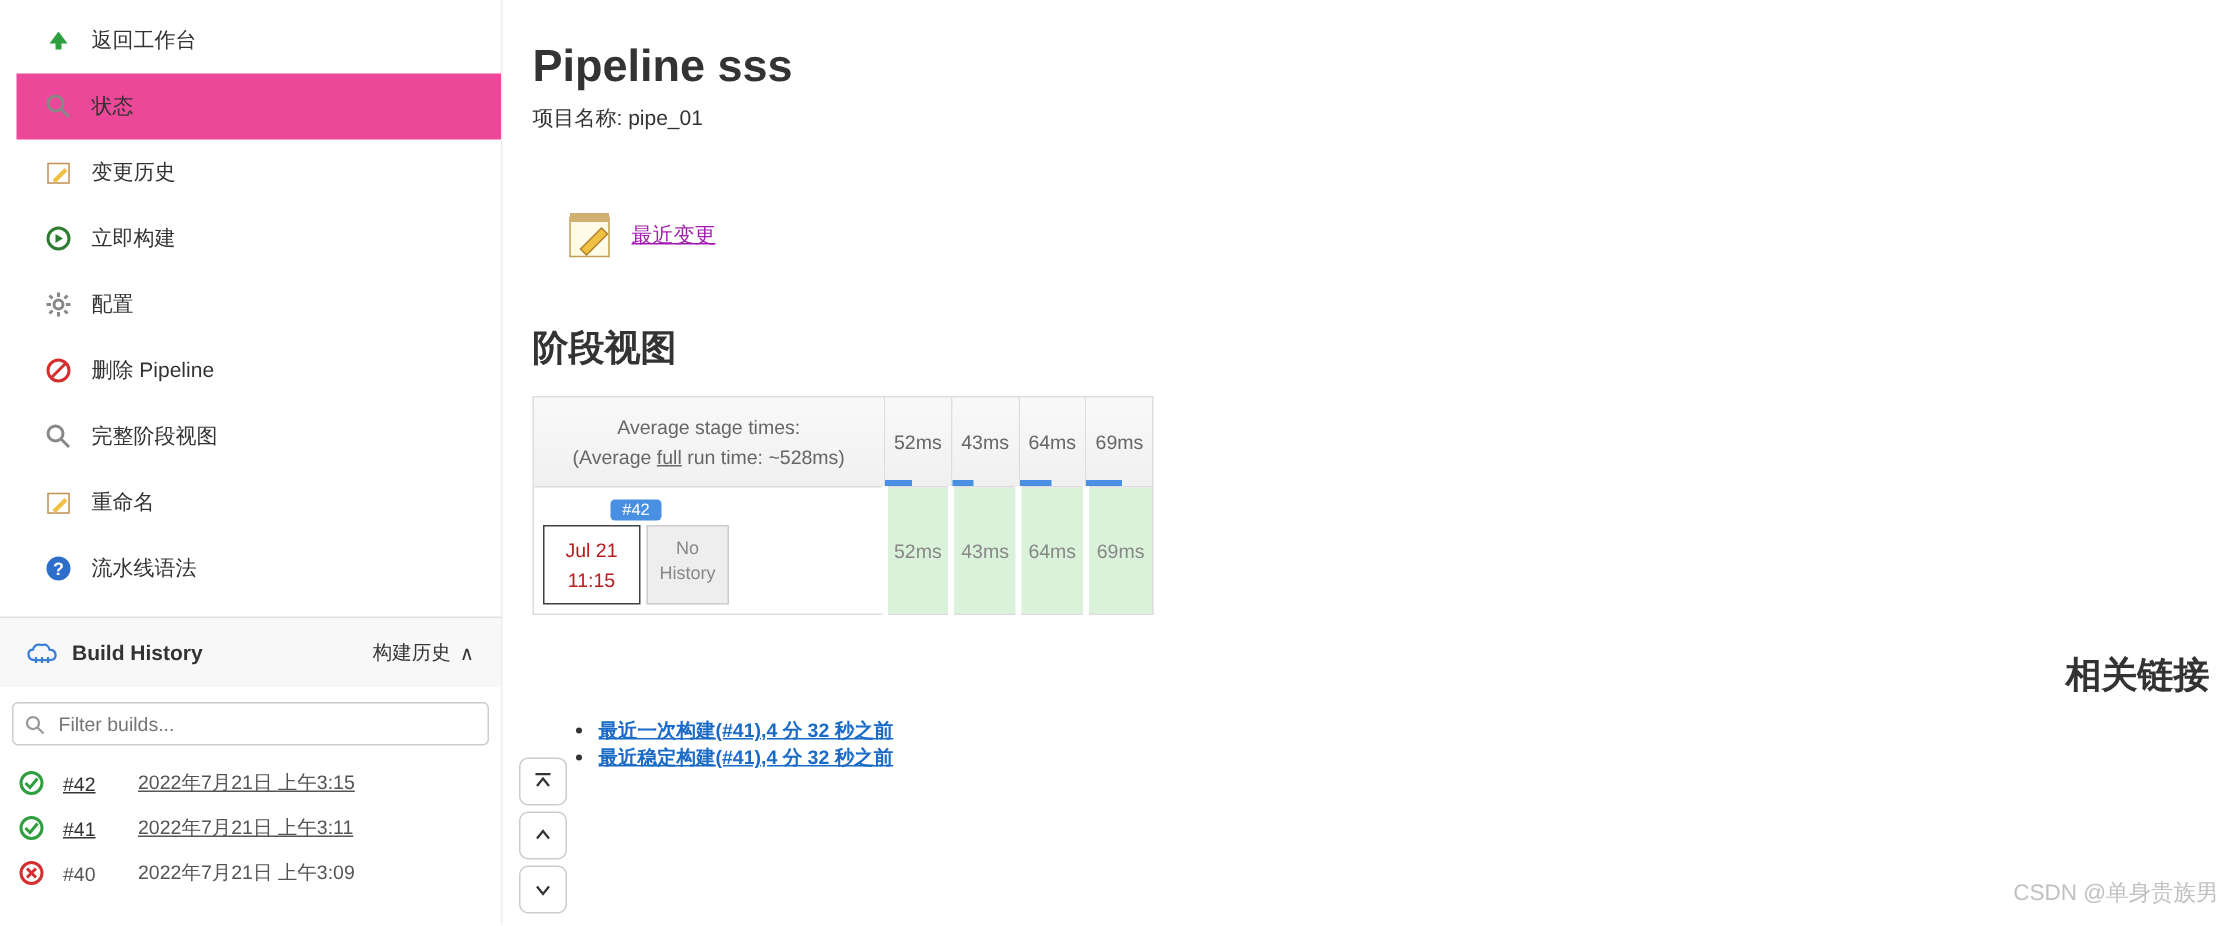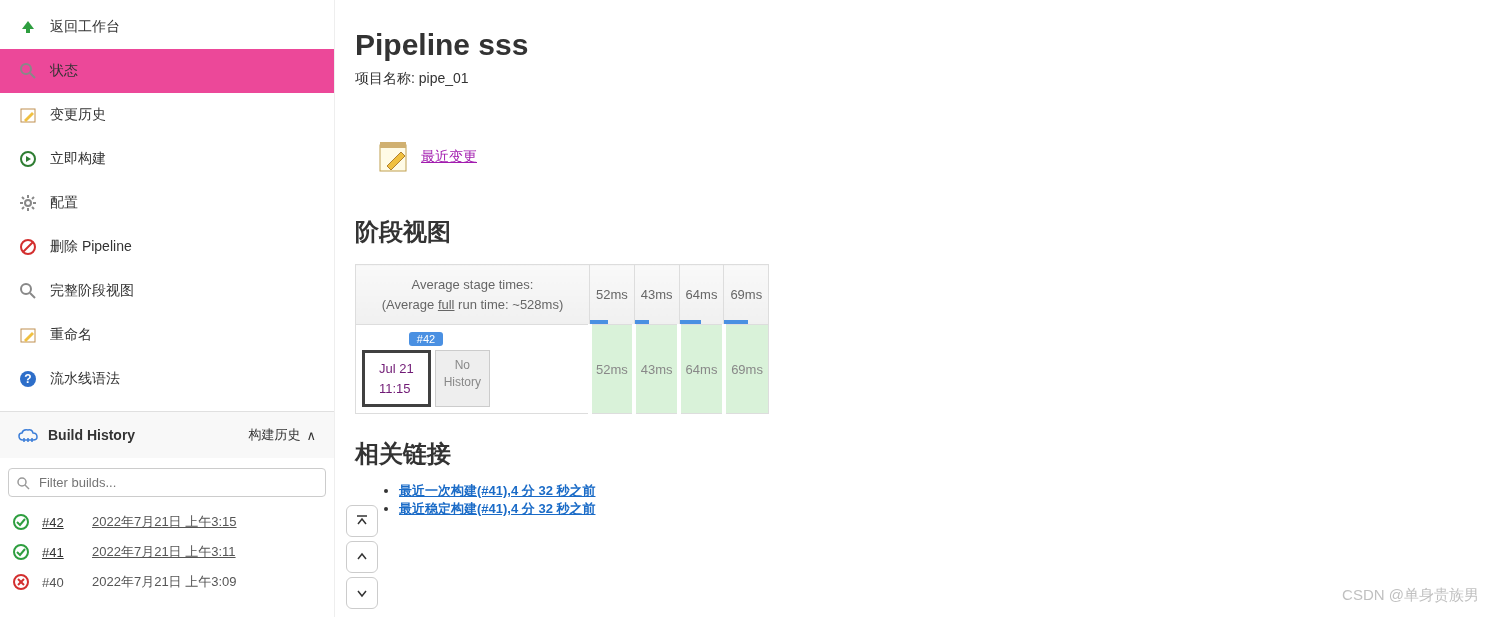--- a/index.html
+++ b/index.html
@@ -1,21 +1,21 @@
 <!DOCTYPE html>
 <html><head>
 <meta charset="utf-8">
 <style>
 * { box-sizing: border-box; margin: 0; padding: 0; }
 body { font-family: Arial, "Microsoft YaHei", sans-serif; font-size: 14px; color: #333; background: #fff; }
 .container { display: flex; width: 1493px; height: 617px; overflow: hidden; position: relative; }
 
 
 .sidebar { width: 335px; border-right: 1px solid #eee; display: flex; flex-direction: column; }
-.nav-list { list-style: none; padding-top: 5px; }
+.nav-list { list-style: none; padding-top: 5px; padding-left: 11px; }
 .nav-item { display: flex; align-items: center; padding: 12px 18px; cursor: pointer; gap: 12px; }
 .nav-item.active { background: #ec4899; }
 .nav-icon { width: 20px; height: 20px; display: flex; align-items: center; justify-content: center; flex-shrink: 0; }
 
 
 .build-panel { margin-top: 10px; border-top: 1px solid #e0e0e0; }
 .build-header { display: flex; align-items: center; justify-content: space-between; padding: 14px 18px; background: #f8f8f8; }
 .build-header-left { display: flex; align-items: center; gap: 10px; font-weight: bold; }
 .build-header-right { display: flex; align-items: center; gap: 6px; font-size: 13px; }
 .filter-box { margin: 10px 8px; position: relative; }
@@ -43,27 +43,27 @@
 .stage-header-row .info-col { border: none; }
 .avg-row td { background: linear-gradient(#f9f9f9, #f0f0f0); padding: 10px 6px; color: #666; position: relative; }
 .avg-label { text-align: right; font-size: 13px; color: #555; border: none; padding: 8px 10px; line-height: 1.5; }
 .avg-label .underline { text-decoration: underline; }
 .progress-bar { position: absolute; bottom: 0; left: 0; height: 4px; background: #4a90e2; }
 .p1 { width: 40%; } .p2 { width: 33%; } .p3 { width: 50%; } .p4 { width: 54%; }
 .run-row td { padding: 0; }
 .run-info { padding: 6px; display: flex; gap: 4px; align-items: flex-start; }
 .run-badge { background: #4a90e2; color: #fff; padding: 1px 8px; border-radius: 3px; font-size: 11px; }
 .run-details { display: flex; gap: 4px; margin-top: 4px; }
-.run-date { border: 3px solid #404040; padding: 6px 14px; text-align: left; line-height: 1.5; font-size: 13px; color: #701a75; }
+.run-date { border: 1px solid #404040; padding: 6px 14px; text-align: center; line-height: 1.5; font-size: 13px; color: #b91c1c; }
 .run-changes { border: 1px solid #ccc; background: #eee; padding: 6px 8px; font-size: 12px; color: #888; text-align: center; line-height: 1.4; }
 .run-stage { background: #d9f2d9; border: 1px solid #c5e6c5; height: 76px; color: #888; font-size: 14px; vertical-align: middle; }
 .stage-table tr .run-stage { border-left: 4px solid #fff; }
 
 
-.related-title { font-size: 24px; font-weight: bold; margin-top: 24px; margin-bottom: 12px; }
+.related-title { font-size: 24px; font-weight: bold; margin-top: 24px; margin-bottom: 12px; text-align: right; }
 .related-list { list-style: disc; margin-left: 44px; }
 .related-list a { color: #1a6bc7; font-size: 13px; font-weight: bold; }
 
 
 .float-btns { position: absolute; left: 346px; bottom: 8px; display: flex; flex-direction: column; gap: 4px; }
 .float-btn { width: 32px; height: 32px; border: 1px solid #ccc; border-radius: 6px; background: #fff; display: flex; align-items: center; justify-content: center; cursor: pointer; font-size: 16px; }
 
 .watermark { position: absolute; right: 14px; bottom: 12px; color: rgba(150,150,150,0.6); font-size: 15px; }
 
 svg { display: block; }

